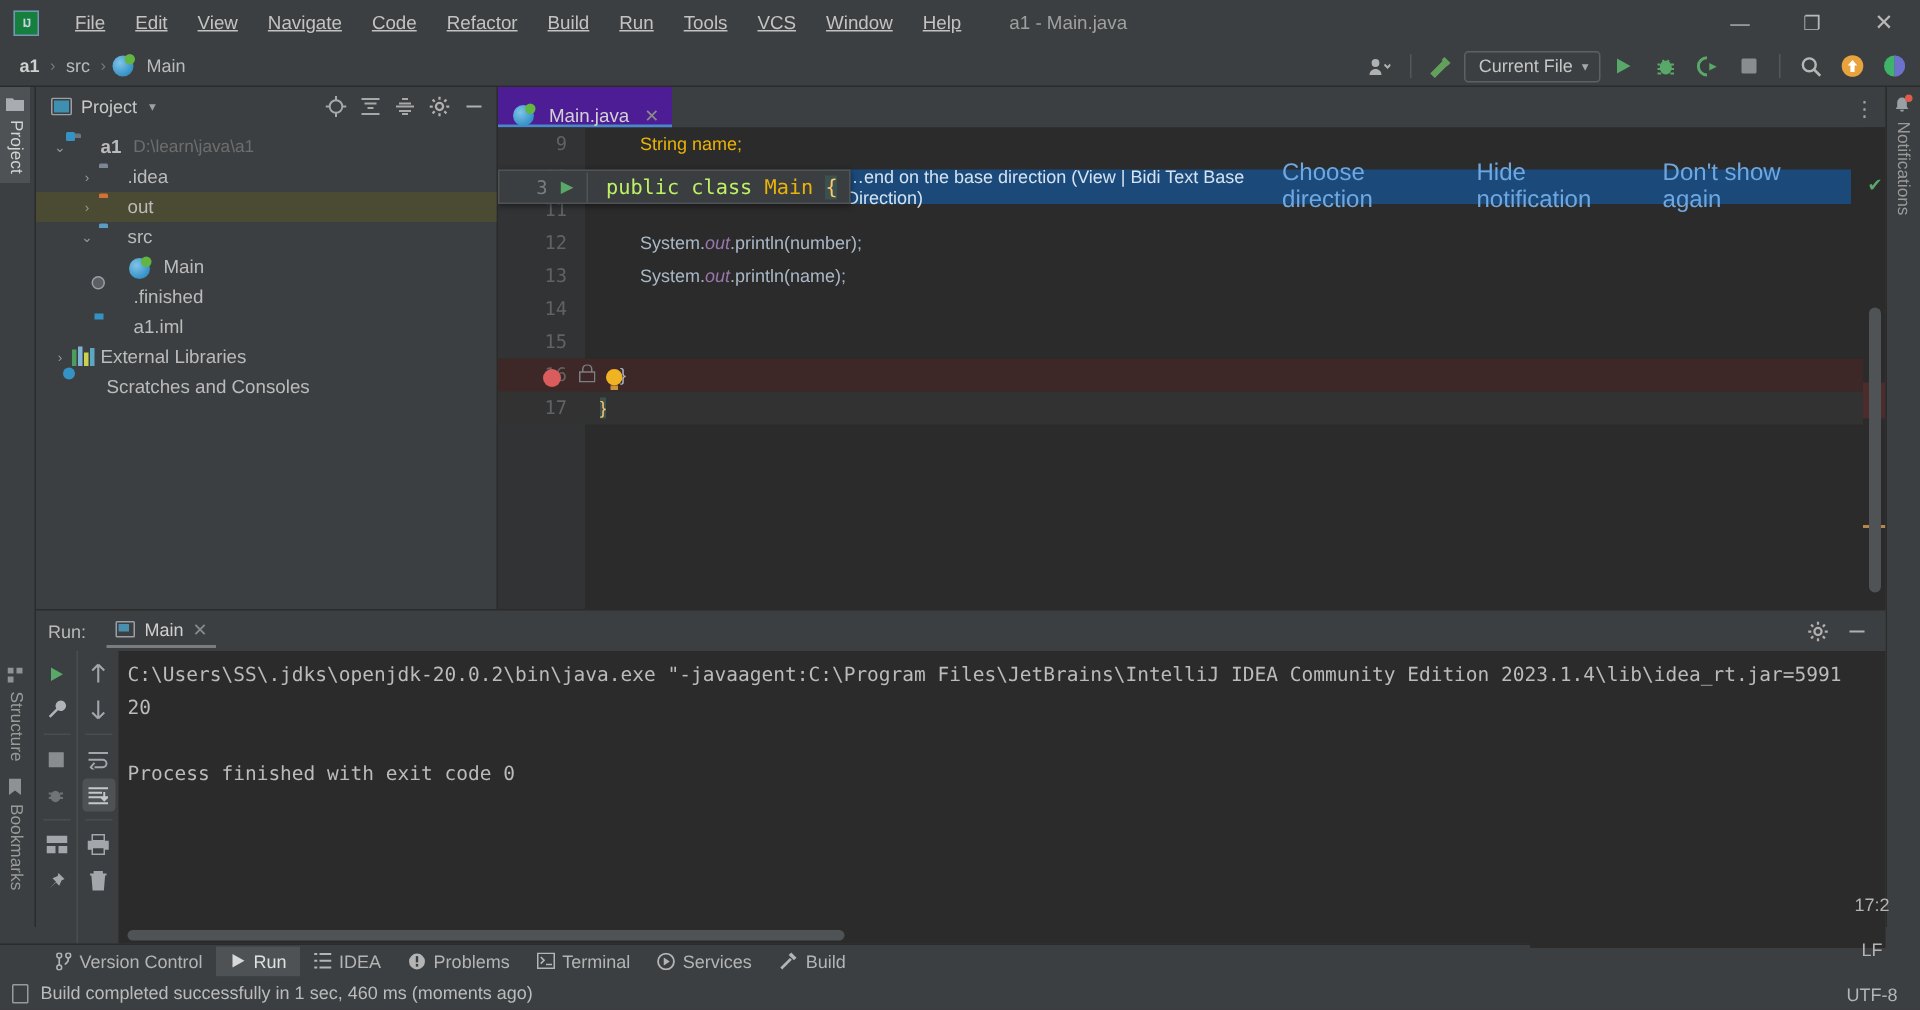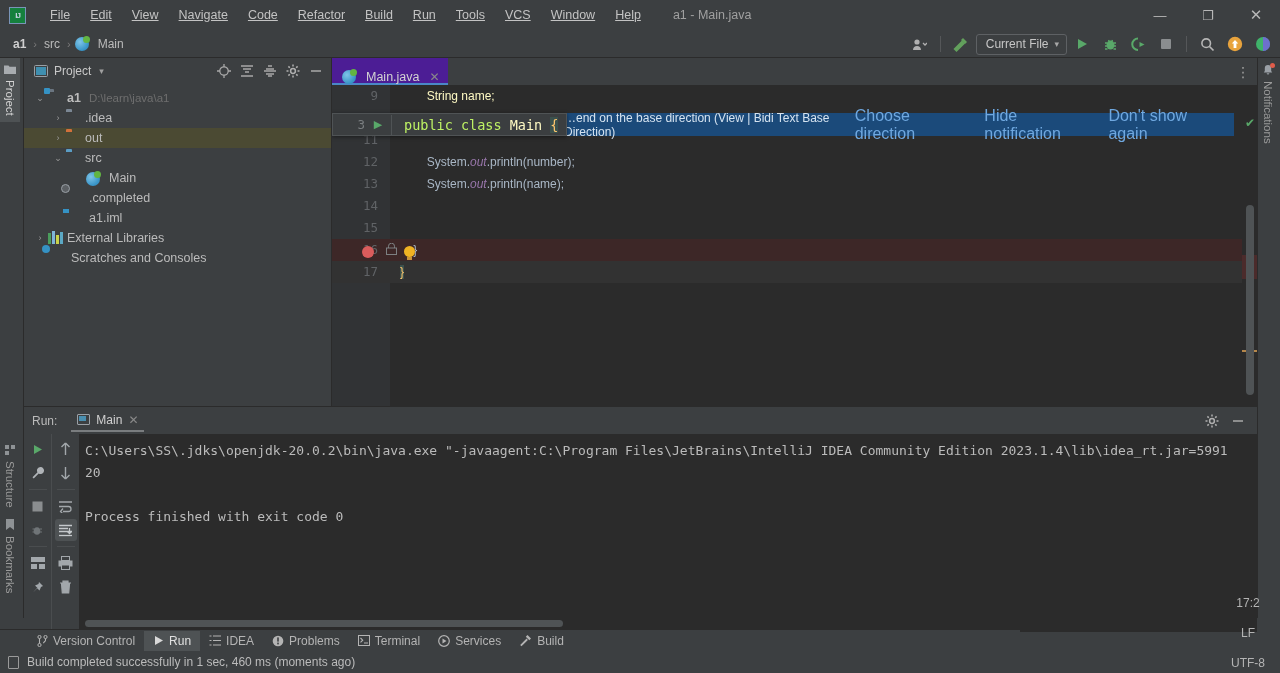--- a/index.html
+++ b/index.html
@@ -174,21 +174,21 @@
     color: #606366; font-family: "DejaVu Sans Mono", monospace; font-size: 12.5px;
     height: 22px; line-height: 22px;
   }
   .codetext { padding-left: 10px; color: #a9b7c6; white-space: pre; }
   .hl-err { background: #3d2727; }
   .hl-caret { background: #323232; }
   .kw { color: #bef264; }
   .str { color: #6a8759; }
   .fld { color: #9876aa; font-style: italic; }
   .brace-hl { background: #3b514d; color: #ffc66d; }
-  .cls-name { color: #fef9c3; }
+  .cls-name { color: #eab308; }
 
   
   .code-vision {
     position: absolute; left: 0px; top: 28px; height: 23px;
     display: flex; align-items: center;
     background: #3b3e40; border: 1px solid #4f5355;
     z-index: 22; box-shadow: 0 1px 4px rgba(0,0,0,.45);
   }
   .cv-num { width: 32px; text-align: right; color: #7a7e80; font-family:"DejaVu Sans Mono",monospace; font-size: 12.5px;}
   .cv-run { width: 26px; text-align:center; color:#59a869; font-size: 11px; }
@@ -512,21 +512,21 @@
         <span class="tree-label">src</span>
       </div>
 
       <div class="tree-row" style="padding-left:62px;">
         <span class="ic"><span class="cls-icon" style="top:1px;"></span></span>
         <span class="tree-label" style="margin-left:8px;">Main</span>
       </div>
 
       <div class="tree-row" style="padding-left:42px;">
         <span class="ic"><span class="filedoc git"></span></span>
-        <span class="tree-label" style="margin-left:8px;">.completed</span>
+        <span class="tree-label" style="margin-left:8px;">.finished</span>
       </div>
 
       <div class="tree-row" style="padding-left:42px;">
         <span class="ic"><span class="filedoc iml"></span></span>
         <span class="tree-label" style="margin-left:8px;">a1.iml</span>
       </div>
 
       <div class="tree-row">
         <span class="arrow">›</span>
         <span class="ic">

